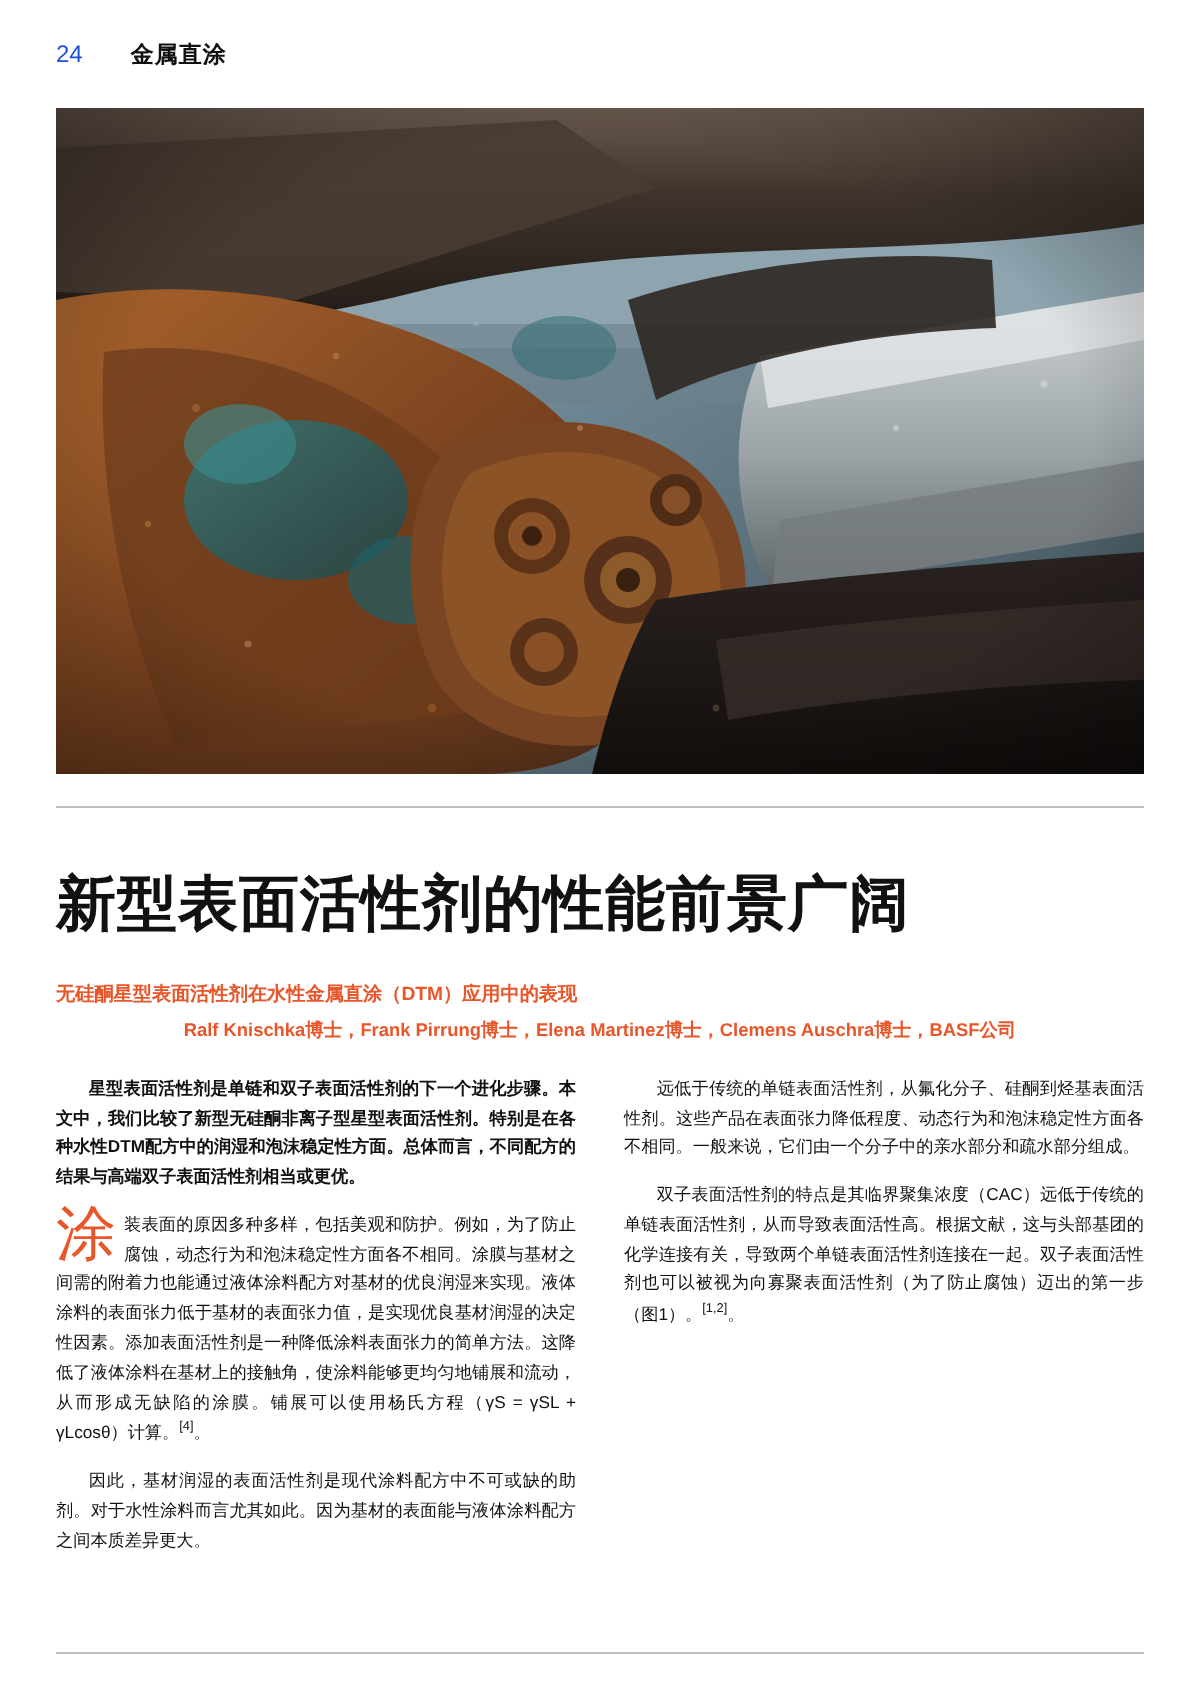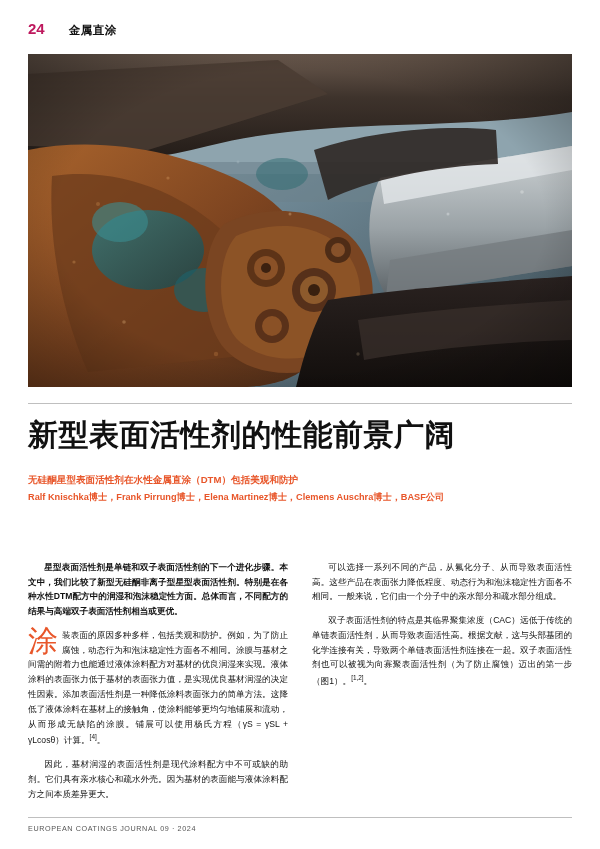--- a/index.html
+++ b/index.html
@@ -23,23 +23,23 @@
   }
   
   .header {
     display: flex;
     align-items: baseline;
     gap: 12px;
     padding-top: 20px;
     height: 24px;
   }
   .folio {
-    font-size: 15px;
-    font-weight: bold;
-    color: #be185d;
+    font-size: 12px;
+    font-weight: normal;
+    color: #1d4ed8;
     letter-spacing: 0px;
   }
   .header-title {
     font-size: 11.5px;
     font-weight: bold;
     color: #111111;
     letter-spacing: 0.5px;
     margin-left: 12px;
   }
   
@@ -52,54 +52,54 @@
     background: #2b2b2b;
   }
   .hero svg { display: block; }
 
   
   .headline-rule {
     margin-top: 16px;
     border-top: 1px solid #bfbfbf;
   }
   .headline {
-    margin-top: 14px;
+    margin-top: 32px;
     font-size: 30px;
     font-weight: bold;
     letter-spacing: 0.5px;
     color: #111111;
     line-height: 1.15;
   }
   .standfirst {
     margin-top: 12px;
     font-size: 9.6px;
     font-weight: bold;
     color: #e8562a;
     line-height: 1.5;
   }
   .byline {
     margin-top: 4px;
     font-size: 9.2px;
     font-weight: bold;
     color: #e8562a;
     line-height: 1.5;
+    text-align: center;
   }
   
   .columns {
     margin-top: 14px;
     display: flex;
     gap: 24px;
   }
   .col {
     width: 260px;
     font-size: 8.6px;
     line-height: 1.72;
     text-align: justify;
     color: #111111;
-    margin-top: 41px;
   }
   .col p {
     margin: 0 0 9px 0;
   }
   .col p.lead {
     font-weight: bold;
     text-indent: 1.9em;
   }
   .col p.indent {
     text-indent: 1.9em;
@@ -235,34 +235,33 @@
         <circle cx="46" cy="208" r="1.6" fill="#d89a5c"></circle>
         <circle cx="210" cy="108" r="1.4" fill="#b0c0c6"></circle>
       </g>
 
       <rect x="0" y="0" width="544" height="333" fill="url(#vign)"></rect>
     </svg>
   </div>
 
   <div class="headline-rule"></div>
   <h1 class="headline">新型表面活性剂的性能前景广阔</h1>
-  <div class="standfirst">无硅酮星型表面活性剂在水性金属直涂（DTM）包括美观和防护</div>
+  <div class="standfirst">无硅酮星型表面活性剂在水性金属直涂（DTM）应用中的表现</div>
   <div class="byline">Ralf Knischka博士，Frank Pirrung博士，Elena Martinez博士，Clemens Auschra博士，BASF公司</div>
 
   <div class="columns">
     <div class="col">
       <p class="lead">星型表面活性剂是单链和双子表面活性剂的下一个进化步骤。本文中，我们比较了新型无硅酮非离子型星型表面活性剂。特别是在各种水性DTM配方中的润湿和泡沫稳定性方面。总体而言，不同配方的结果与高端双子表面活性剂相当或更优。</p>
       <p class="dropcap-para"><span class="dropcap">涂</span><span>装表面的原因多种多样，包括美观和防护。例如，为了防止腐蚀，动态行为和泡沫稳定性方面各不相同。涂膜与基材之间需的附着力也能通过液体涂料配方对基材的优良润湿来实现。液体涂料的表面张力低于基材的表面张力值，是实现优良基材润湿的决定性因素。添加表面活性剂是一种降低涂料表面张力的简单方法。这降低了液体涂料在基材上的接触角，使涂料能够更均匀地铺展和流动，从而形成无缺陷的涂膜。铺展可以使用杨氏方程（γS = γSL + γLcosθ）计算。</span><span class="sup">[4]</span>。</p>
-      <p class="indent">因此，基材润湿的表面活性剂是现代涂料配方中不可或缺的助剂。它们具有亲水核心和疏水外壳。因为基材的表面能与液体涂料配方之间本质差异更大。</p>
+      <p class="indent">因此，基材润湿的表面活性剂是现代涂料配方中不可或缺的助剂。对于水性涂料而言尤其如此。因为基材的表面能与液体涂料配方之间本质差异更大。</p>
     </div>
 
     <div class="col">
-      <p class="indent">可以选择一系列不同的产品，从氟化分子、从而导致表面活性高。这些产品在表面张力降低程度、动态行为和泡沫稳定性方面各不相同。一般来说，它们由一个分子中的亲水部分和疏水部分组成。</p>
+      <p class="indent">远低于传统的单链表面活性剂，从氟化分子、硅酮到烃基表面活性剂。这些产品在表面张力降低程度、动态行为和泡沫稳定性方面各不相同。一般来说，它们由一个分子中的亲水部分和疏水部分组成。</p>
       <p class="indent"><span>双子表面活性剂的特点是其临界聚集浓度（CAC）远低于传统的单链表面活性剂，从而导致表面活性高。根据文献，这与头部基团的化学连接有关，导致两个单链表面活性剂连接在一起。双子表面活性剂也可以被视为向寡聚表面活性剂（为了防止腐蚀）迈出的第一步（图1）。</span><span class="sup">[1,2]</span>。</p>
     </div>
   </div>
 
   <div class="footer">
     <div class="footer-rule"></div>
-    <div class="footer-text">EUROPEAN COATINGS JOURNAL 09 · 2024</div>
   </div>
 
 </div>
 
 </body></html>

